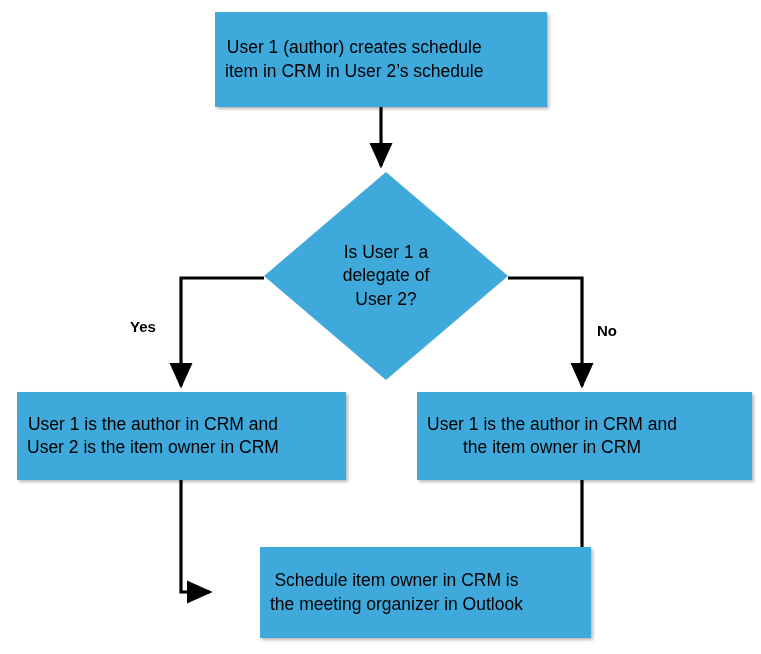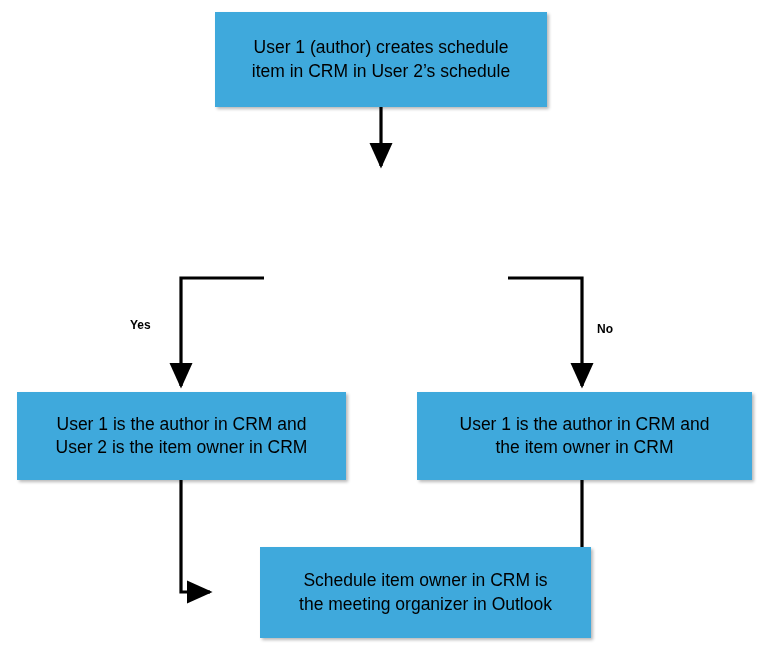--- a/index.html
+++ b/index.html
@@ -23,21 +23,21 @@
     top: 0;
     width: 761px;
     height: 654px;
     pointer-events: none;
   }
   .node {
     position: absolute;
     box-sizing: border-box;
     display: flex;
     align-items: center;
-    justify-content: center;
+    justify-content: flex-start;
     text-align: center;
     color: #000000;
     font-size: 17.5px;
     line-height: 1.33;
     z-index: 2;
   }
   .rect {
     background: #3FA9DC;
     box-shadow: 2px 2px 3px rgba(0,0,0,0.28);
   }
@@ -66,21 +66,21 @@
     align-items: center;
     justify-content: center;
     text-align: center;
     font-size: 17.5px;
     line-height: 1.33;
     color: #000000;
     white-space: pre-line;
   }
   .edge-label {
     position: absolute;
-    font-size: 12px;
+    font-size: 15px;
     font-weight: bold;
     color: #000000;
     z-index: 3;
     white-space: nowrap;
   }
 </style>
 </head>
 <body>
 
 <div id="canvas">
@@ -111,20 +111,28 @@
     <g>
       <path d="M 582 480 L 582 592 L 553 592" stroke="#000000" stroke-width="3.2" fill="none" marker-end="url(#arrowhead)"></path>
     </g>
   </svg>
 
   <div class="node rect" style="left:215px; top:12px; width:332px; height:95px;">
     <span class="node-text">User 1 (author) creates schedule
 item in CRM in User 2’s schedule</span>
   </div>
 
+  <div class="diamond-wrap" style="left:264px; top:172px; width:244px; height:208px;">
+    <svg class="diamond-shape" viewBox="0 0 244 208" preserveAspectRatio="none" xmlns="http://www.w3.org/2000/svg">
+      <polygon points="122,0 244,104 122,208 0,104" fill="#3FA9DC"></polygon>
+    </svg>
+    <div class="diamond-label">Is User 1 a
+delegate of
+User 2?</div>
+  </div>
 
   <div class="edge-label" style="left:130px; top:318px;">Yes</div>
 
   <div class="edge-label" style="left:597px; top:322px;">No</div>
 
   <div class="node rect" style="left:17px; top:392px; width:329px; height:88px;">
     <span class="node-text">User 1 is the author in CRM and
 User 2 is the item owner in CRM</span>
   </div>
 

